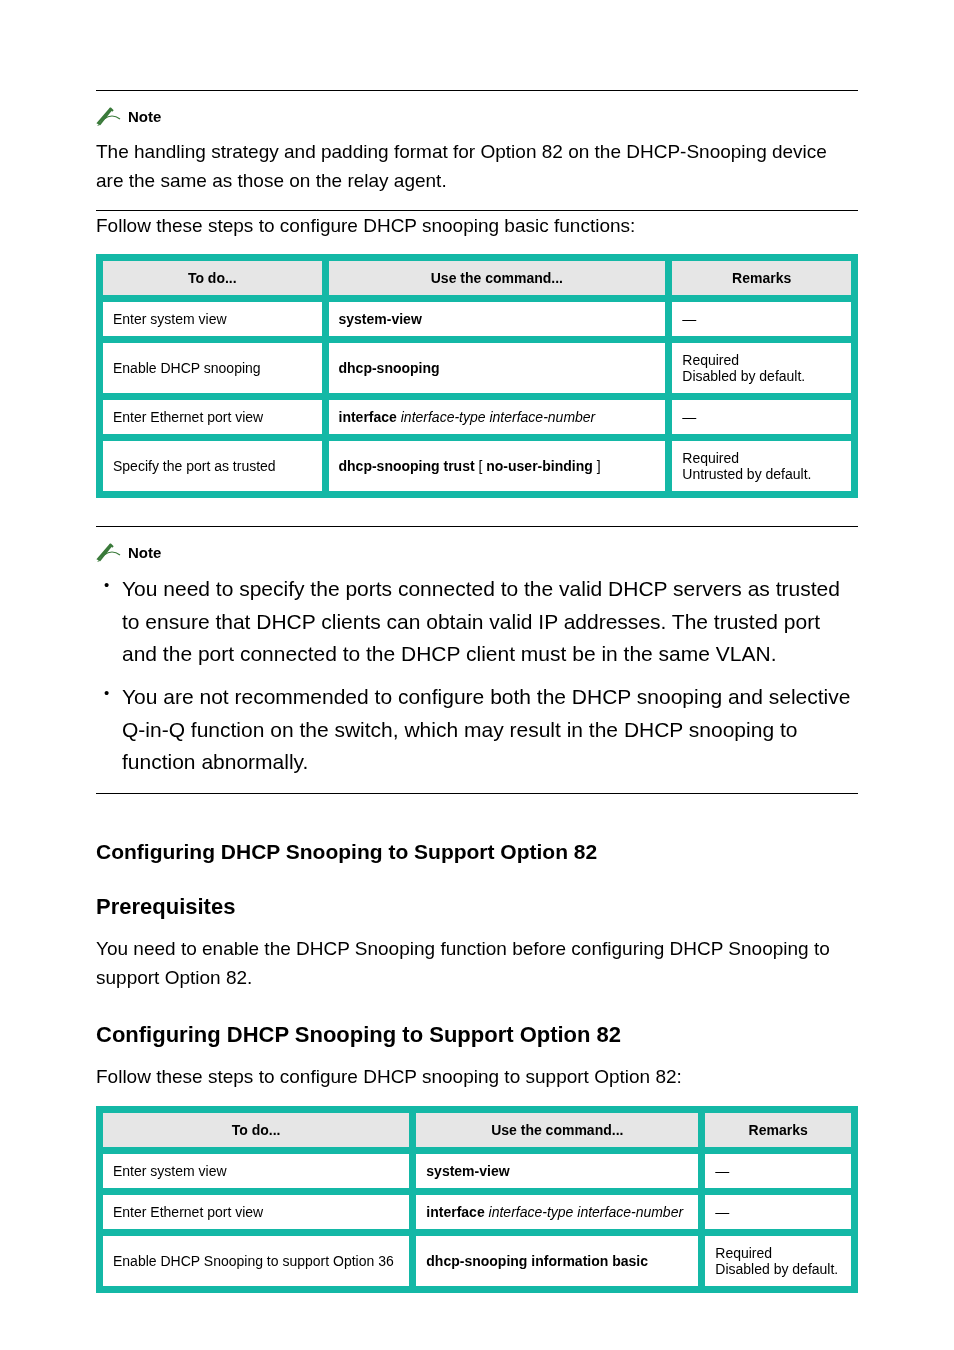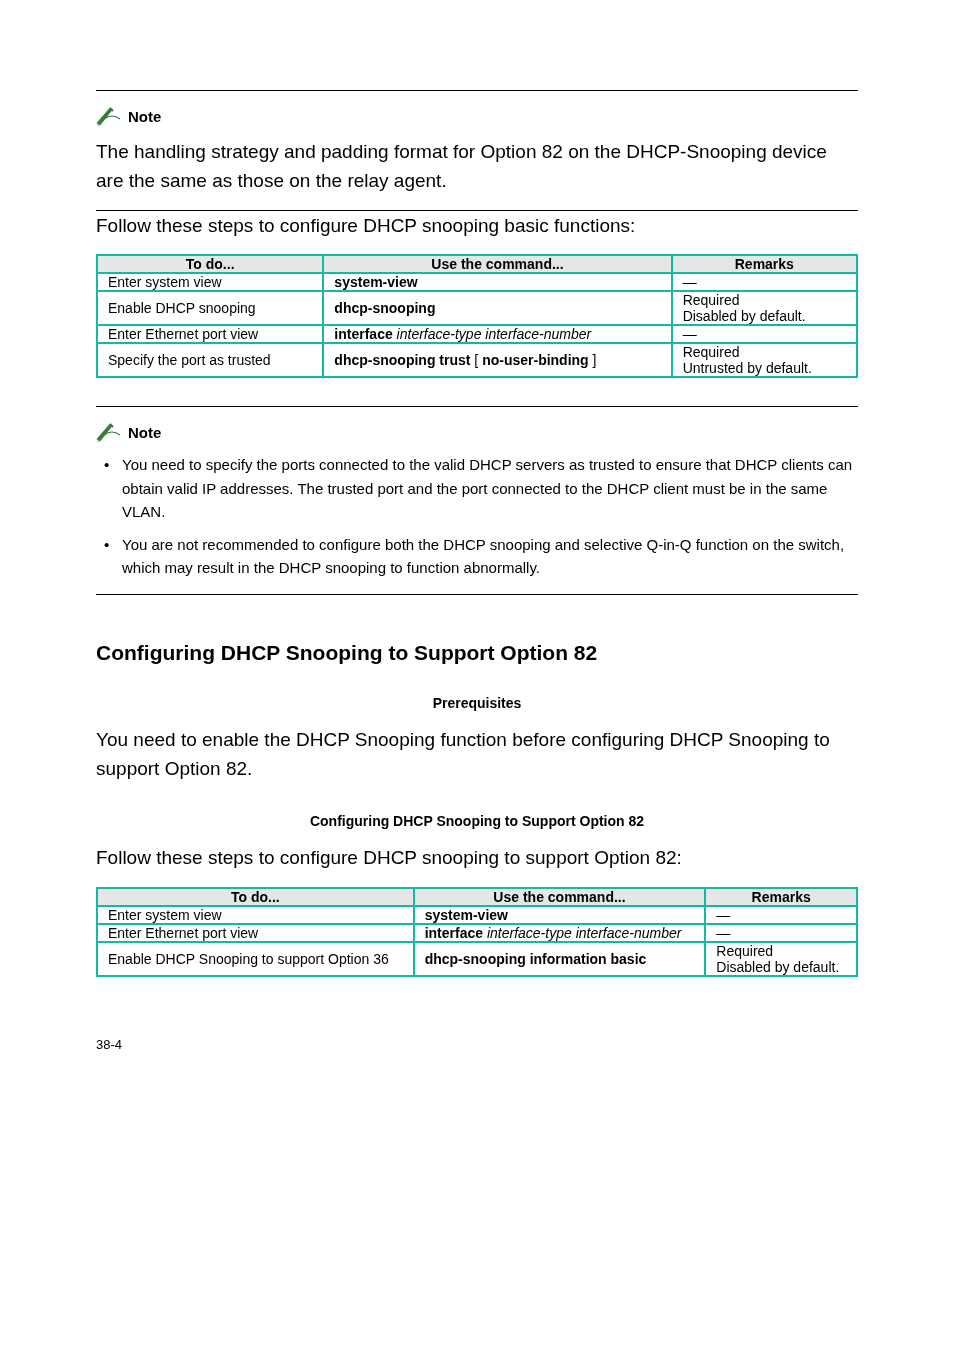--- a/index.html
+++ b/index.html
@@ -38,33 +38,32 @@
     font-size: 19px;
     line-height: 1.55;
     margin: 0 0 14px 0;
   }
   .h2 {
     font-size: 21px;
     font-weight: bold;
     margin: 46px 0 18px 0;
   }
   .h3 {
-    font-size: 14px;
+    font-size: 22px;
     font-weight: bold;
     margin: 30px 0 14px 0;
-    text-align: center;
   }
   table.grid {
     border-collapse: collapse;
     width: 100%;
     font-size: 14px;
   }
   table.grid th, table.grid td {
-    border: 2px solid #14b8a6;
-    padding: 0 10px;
+    border: 7px solid #14b8a6;
+    padding: 9px 10px;
     text-align: left;
     vertical-align: middle;
   }
   table.grid th {
     background: #e6e6e6;
     font-weight: bold;
     text-align: center;
   }
   table.grid td.cmd {
     font-weight: bold;
@@ -75,21 +74,21 @@
     font-style: italic;
   }
   ul.bullets {
     list-style: none;
     padding: 0;
     margin: 0 0 14px 0;
   }
   ul.bullets li {
     position: relative;
     padding-left: 26px;
-    font-size: 15px;
+    font-size: 21px;
     line-height: 1.55;
     margin-bottom: 10px;
   }
   ul.bullets li::before {
     content: "•";
     position: absolute;
     left: 8px;
     top: 0;
     font-size: 15px;
   }

